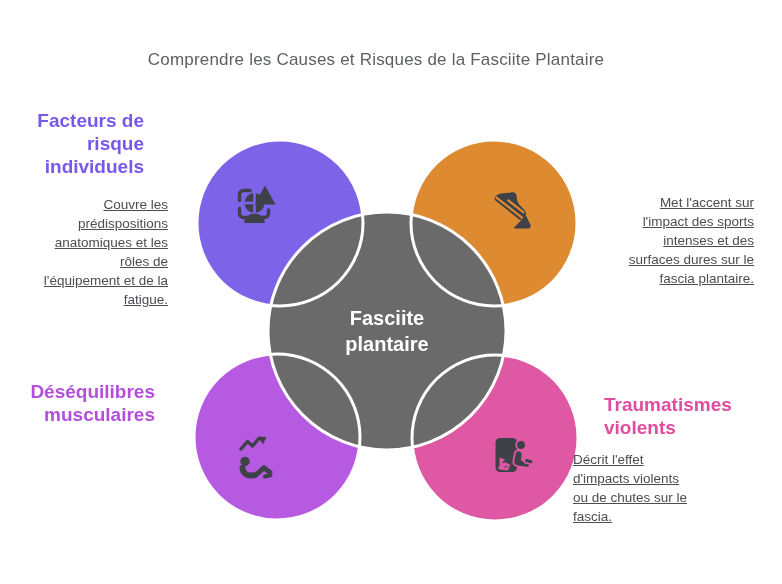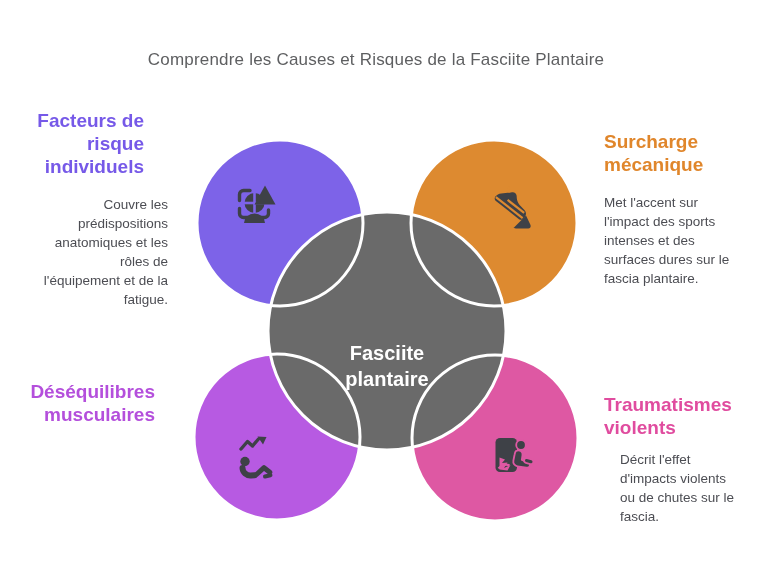--- a/index.html
+++ b/index.html
@@ -26,35 +26,35 @@
   .gap-orange { stroke:var(--circle-orange); stroke-width:2.2; fill:none; }
   .pink-cut { fill:var(--circle-pink); }
   .pink-line { stroke:var(--circle-pink); fill:none; }
   .outlined { fill:var(--icon-dark); stroke:var(--circle-pink); stroke-width:1.8; stroke-linejoin:round; }
   .heading {
     position:absolute; font-weight:700; font-size:19px; line-height:23px;
     white-space:pre-line;
   }
   .desc {
     position:absolute; font-size:13.5px; line-height:19px;
-    color:var(--body-text,#4c4d53); white-space:pre-line;
+    color:var(--body-text,#4c4d53); white-space:pre-line;text-decoration:underline;
   }
   .align-r { text-align:right; }
   .h-tl { top:109px; right:638px; width:150px; color:var(--heading-purple); }
   .d-tl { top:195px; right:614px; width:150px; }
   .h-tr { top:130px; left:604px; width:150px; color:var(--heading-orange); }
-  .d-tr { top:193px; left:604px; width:150px; }
+  .d-tr { top:193px; left:604px; width:150px;text-align:right; }
   .h-bl { top:380px; right:627px; width:160px; color:var(--heading-violet); }
   .d-bl { top:444px; right:615px; width:150px; }
   .h-br { top:393px; left:604px; width:160px; color:var(--heading-pink); }
-  .d-br { top:450px; left:620px; width:150px; }
+  .d-br { top:450px; left:573px; width:150px; }
   .center-label {
     position:absolute; top:305px; left:312px; width:150px;
     text-align:center; color:#fff; font-weight:700; font-size:20px;
-    line-height:26px; white-space:pre-line;margin-top:35px;
+    line-height:26px; white-space:pre-line;
   }
 </style>
 </head>
 <body>
 
 <div class="canvas">
 
   <div class="title">Comprendre les Causes et Risques de la Fasciite Plantaire</div>
 
   <svg class="diagram-svg" width="782" height="584" viewBox="0 0 782 584">
@@ -119,22 +119,20 @@
   <div class="heading h-tl align-r">Facteurs de
 risque
 individuels</div>
   <div class="desc d-tl align-r">Couvre les
 prédispositions
 anatomiques et les
 rôles de
 l'équipement et de la
 fatigue.</div>
 
-  <div class="heading h-tr">Surcharge
-mécanique</div>
   <div class="desc d-tr">Met l'accent sur
 l'impact des sports
 intenses et des
 surfaces dures sur le
 fascia plantaire.</div>
 
   <div class="heading h-bl align-r">Déséquilibres
 musculaires</div>
 
   <div class="heading h-br">Traumatismes

